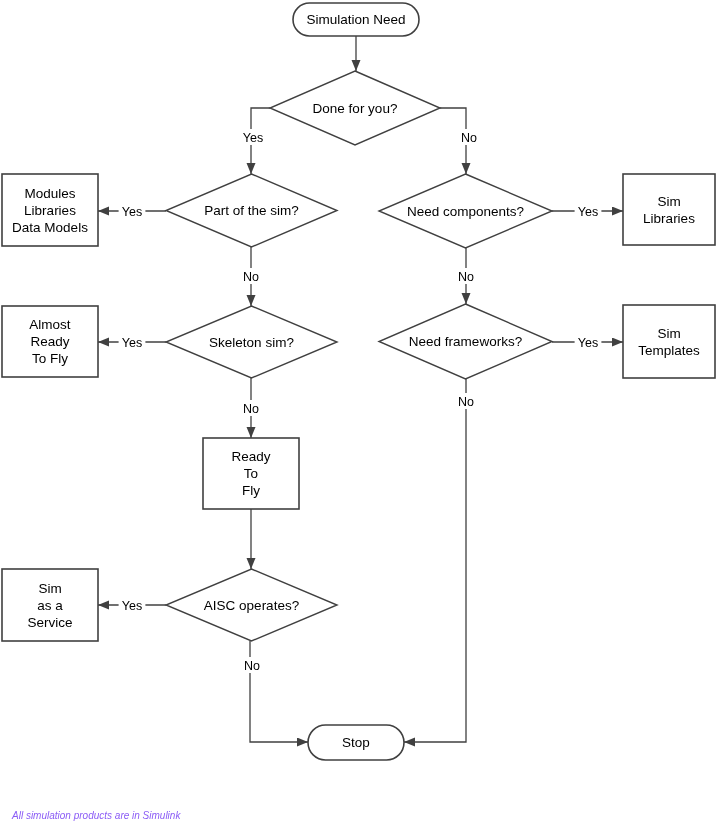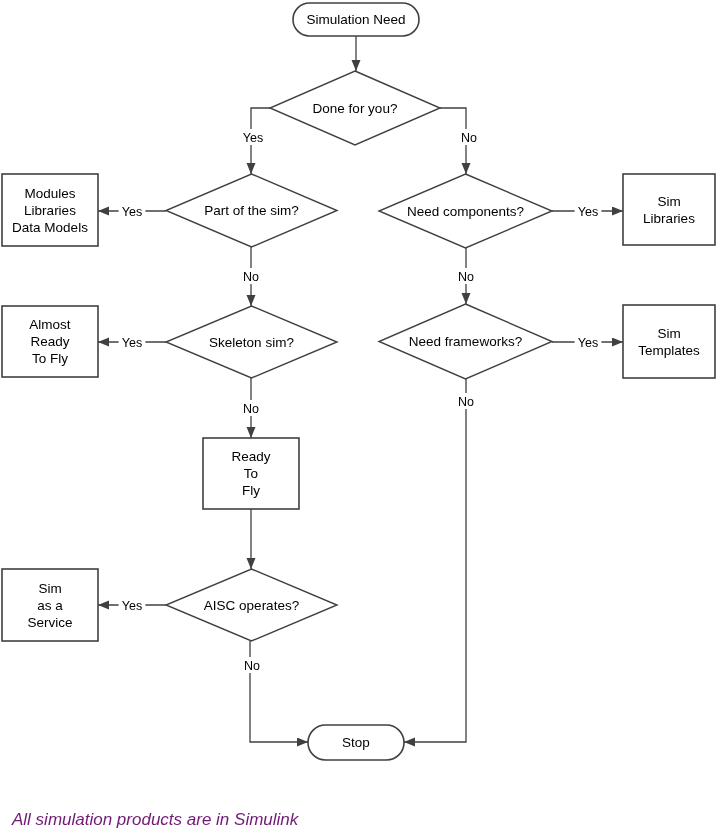--- a/index.html
+++ b/index.html
@@ -18,23 +18,23 @@
     left: 0;
     top: 0;
   }
   #diagram text {
     font-family: "Liberation Sans", sans-serif;
   }
   .footnote {
     position: absolute;
     left: 12px;
     top: 810px;
-    font-size: 17px;
+    font-size: 10px;
     font-style: italic;
-    color: #701a75;
+    color: #8b5cf6;
     white-space: nowrap;
     text-align: right;
   }
 </style>
 </head>
 <body>
 
 <svg id="diagram" width="721" height="836" viewBox="0 0 721 836">
     <defs>
       <marker id="arrow" markerWidth="12" markerHeight="10" refX="11" refY="4.5" orient="auto" markerUnits="userSpaceOnUse">

